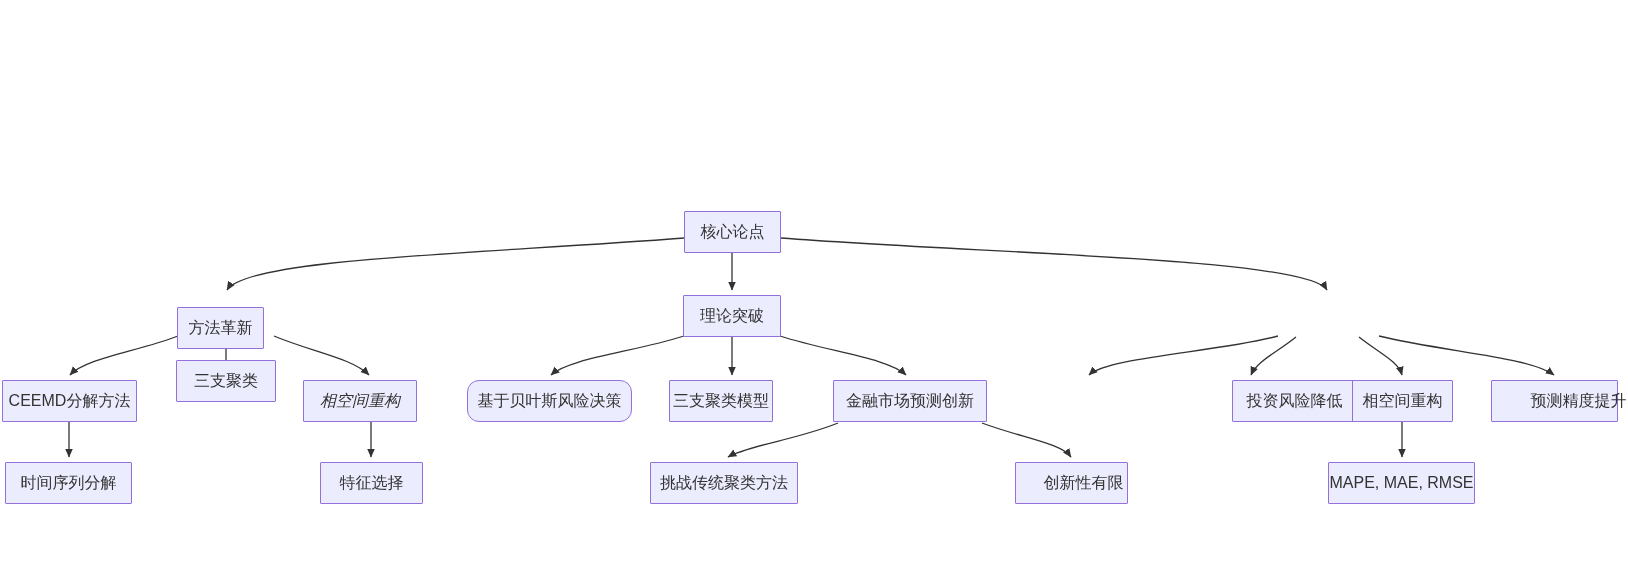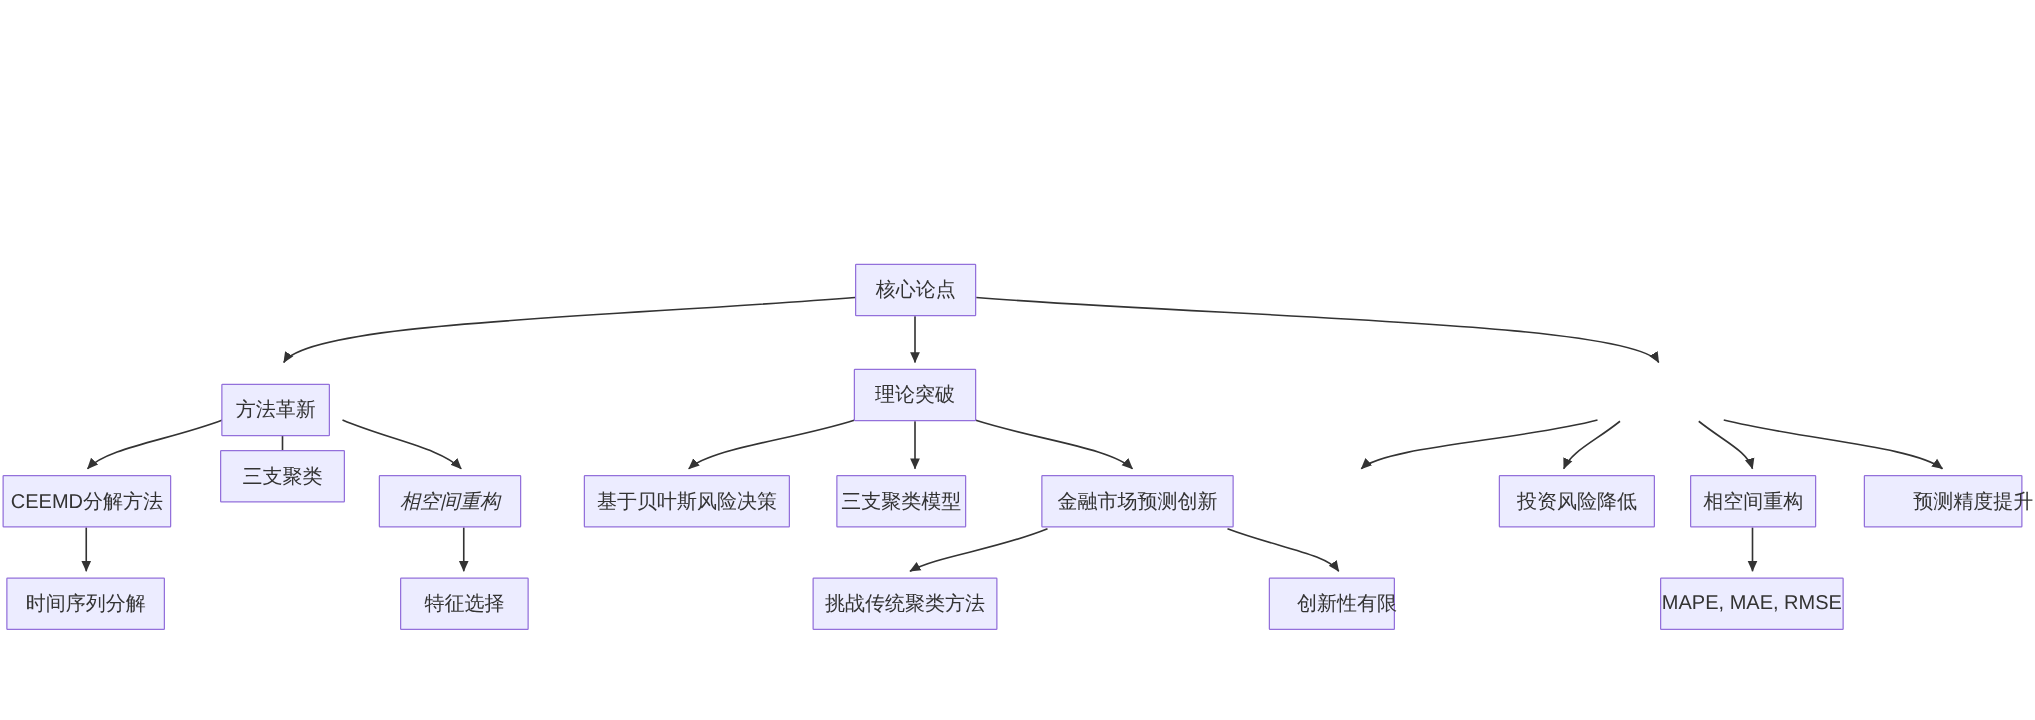--- a/index.html
+++ b/index.html
@@ -65,26 +65,26 @@
   </svg>
 
   <div class="node" style="left:684px;top:211px;width:97px;">核心论点</div>
 
   <div class="node" style="left:177px;top:307px;width:87px;">方法革新</div>
   <div class="node" style="left:683px;top:295px;width:98px;">理论突破</div>
 
   <div class="node" style="left:2px;top:380px;width:135px;">CEEMD分解方法</div>
   <div class="node" style="left:176px;top:360px;width:100px;">三支聚类</div>
   <div class="node" style="left:303px;top:380px;width:114px;font-style:italic;">相空间重构</div>
-  <div class="node" style="left:467px;top:380px;width:165px;">基于贝叶斯风险决策</div>
+  <div class="node" style="left:467px;top:380px;width:165px;border-radius:12px;">基于贝叶斯风险决策</div>
   <div class="node" style="left:669px;top:380px;width:104px;">三支聚类模型</div>
   <div class="node" style="left:833px;top:380px;width:154px;font-family:Liberation Mono, monospace;">金融市场预测创新</div>
-  <div class="node" style="left:1199px;top:380px;width:125px;">投资风险降低</div>
+  <div class="node" style="left:1232px;top:380px;width:125px;">投资风险降低</div>
   <div class="node" style="left:1352px;top:380px;width:101px;">相空间重构</div>
   <div class="node" style="left:1491px;top:380px;width:127px;padding-left:48px;">预测精度提升</div>
 
   <div class="node" style="left:5px;top:462px;width:127px;">时间序列分解</div>
   <div class="node" style="left:320px;top:462px;width:103px;">特征选择</div>
   <div class="node" style="left:650px;top:462px;width:148px;">挑战传统聚类方法</div>
-  <div class="node" style="left:1015px;top:462px;width:101px;padding-left:24px;">创新性有限</div>
+  <div class="node" style="left:1015px;top:462px;width:113px;padding-left:24px;">创新性有限</div>
   <div class="node" style="left:1328px;top:462px;width:147px;">MAPE, MAE, RMSE</div>
 
 </div>
 
 </body></html>

